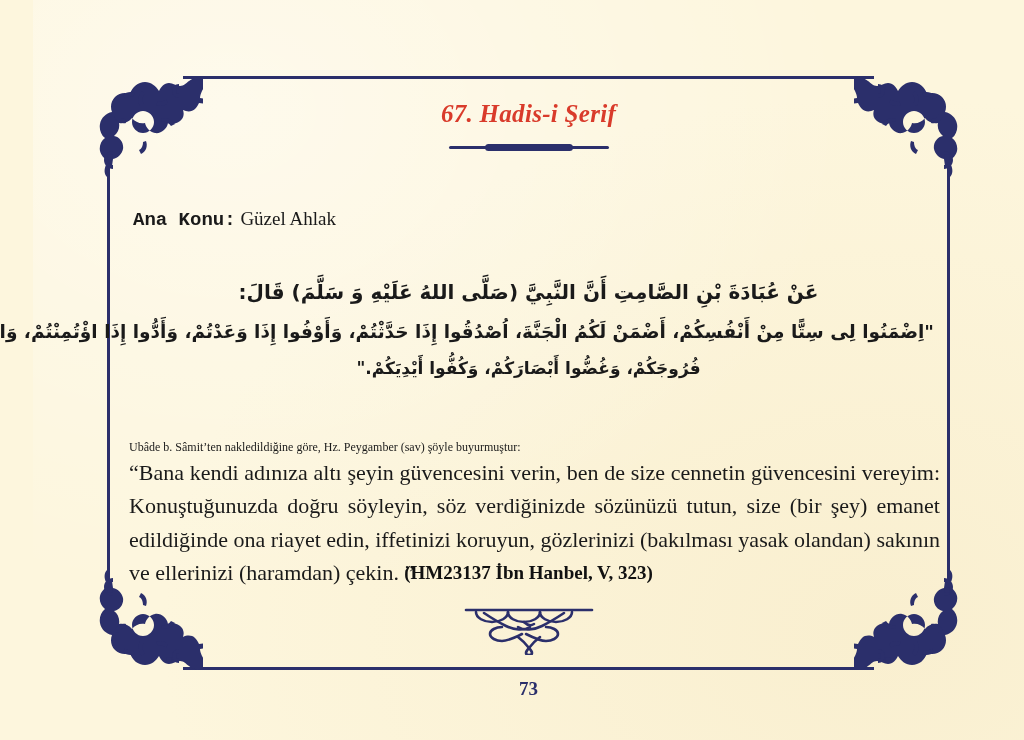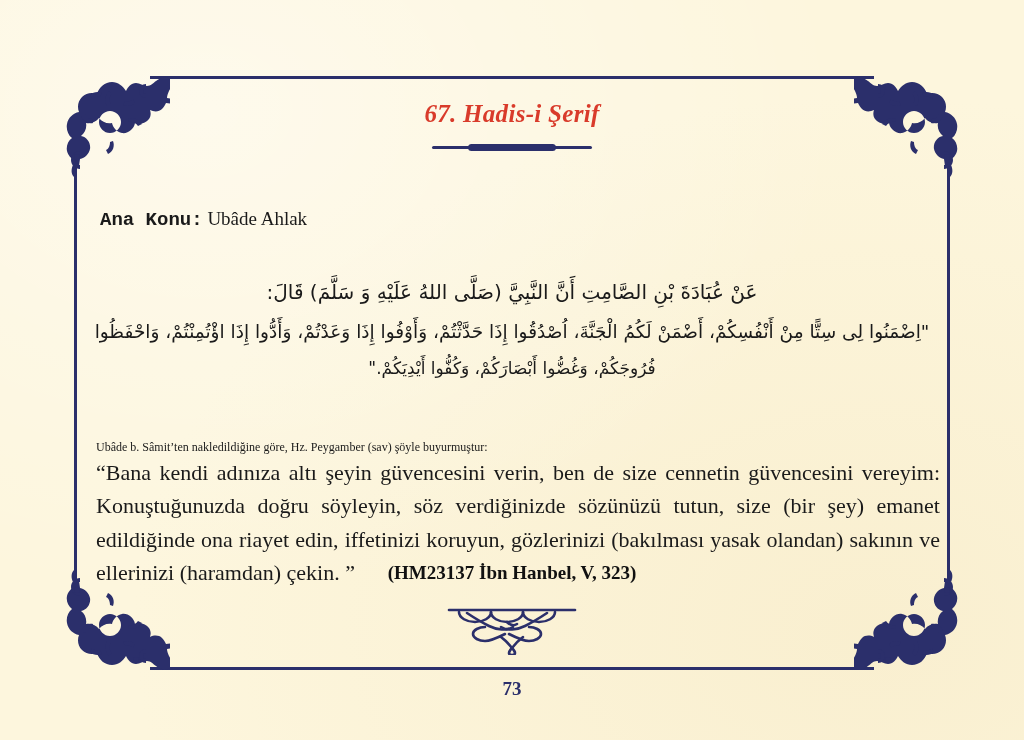--- a/index.html
+++ b/index.html
@@ -14,20 +14,21 @@
     overflow: hidden;
     position: relative;
   }
   .page {
     position: absolute;
     inset: 0;
     background:
       radial-gradient(ellipse at 20% 15%, rgba(255,255,255,0.45) 0%, rgba(255,255,255,0) 55%),
       radial-gradient(ellipse at 85% 85%, rgba(246,233,196,0.55) 0%, rgba(255,255,255,0) 60%),
       #fdf6dd;
+    margin-left: 33px;
   }
 
   
   .frame-line {
     position: absolute;
     background: #2b2f6b;
   }
   .frame-top    { left: 150px; right: 150px; top: 76px;  height: 3px; }
   .frame-bottom { left: 150px; right: 150px; bottom: 70px; height: 3px; }
   .frame-left   { top: 160px; bottom: 150px; left: 74px;  width: 3px; }
@@ -100,20 +101,21 @@
     position: absolute;
     top: 272px;
     left: 90px;
     right: 90px;
     direction: rtl;
     text-align: center;
     color: #1a1a1a;
     font-family: "DejaVu Sans", "Liberation Serif", serif;
     font-size: 20px;
     line-height: 2.05;
+    font-weight: bold;
   }
   .arabic .aline { white-space: nowrap; }
   .arabic .aline.l2 { font-size: 18.5px; }
   .arabic .aline.l3 { font-size: 17px; }
 
   
   .translation {
     position: absolute;
     top: 438px;
     left: 96px;
@@ -235,21 +237,21 @@
   </div>
 
   <div class="heading-block">
     <div class="hadith-title">67. Hadis-i Şerif</div>
     <div class="title-rule"></div>
   </div>
 
   <div class="topics">
     <div>
       <span class="tlabel">Ana Konu:</span>
-      <span>Ubâde Ahlak</span>
+      <span>Güzel Ahlak</span>
     </div>
   </div>
 
   <div class="arabic">
     <div class="aline l1">عَنْ عُبَادَةَ بْنِ الصَّامِتِ أَنَّ النَّبِيَّ (صَلَّى اللهُ عَلَيْهِ وَ سَلَّمَ) قَالَ:</div>
     <div class="aline l2">"اِضْمَنُوا لِى سِتًّا مِنْ أَنْفُسِكُمْ، أَضْمَنْ لَكُمُ الْجَنَّةَ، اُصْدُقُوا إِذَا حَدَّثْتُمْ، وَأَوْفُوا إِذَا وَعَدْتُمْ، وَأَدُّوا إِذَا اؤْتُمِنْتُمْ، وَاحْفَظُوا</div>
     <div class="aline l3">فُرُوجَكُمْ، وَغُضُّوا أَبْصَارَكُمْ، وَكُفُّوا أَيْدِيَكُمْ."</div>
   </div>
 
   <div class="translation">

